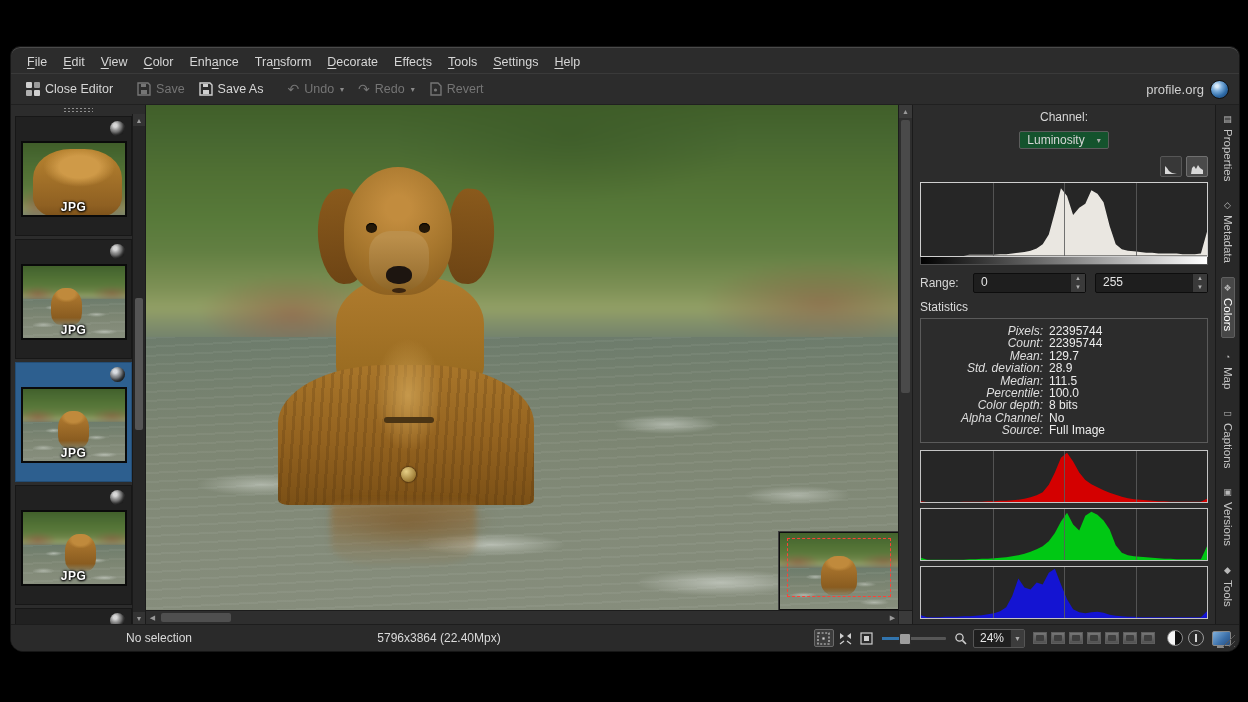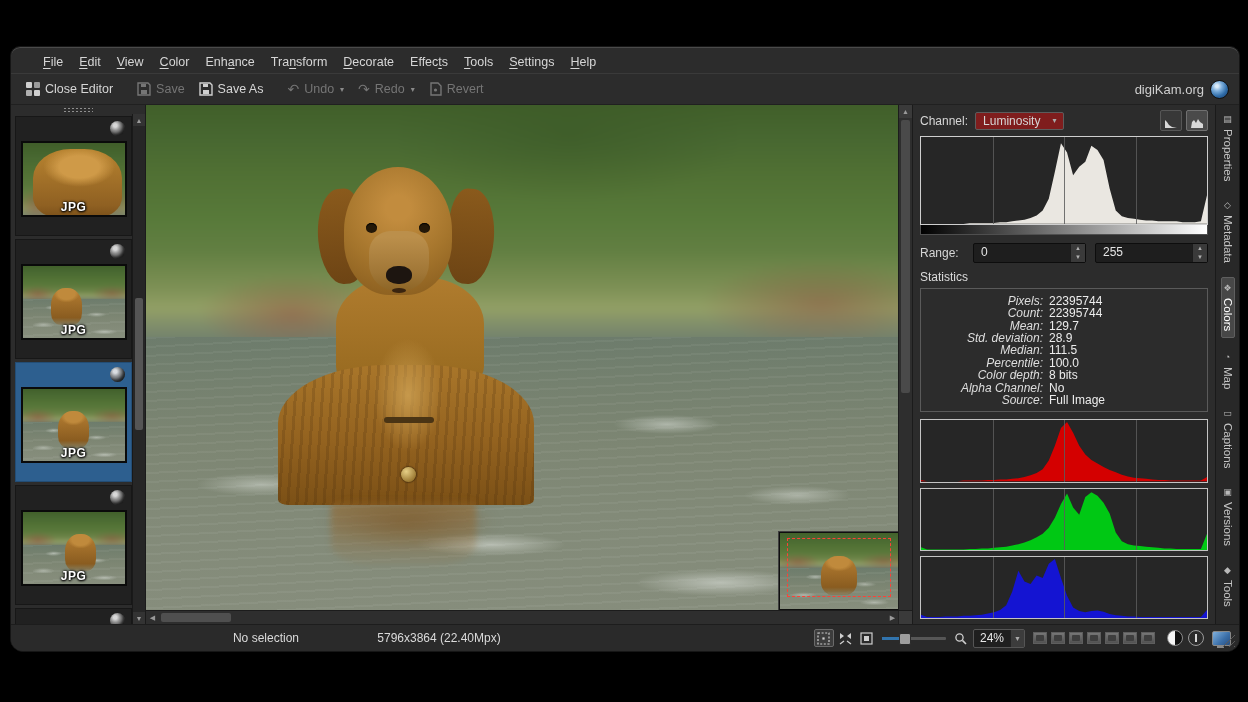--- a/index.html
+++ b/index.html
@@ -2,21 +2,21 @@
 <html><head>
 <meta charset="utf-8">
 <style>
   html,body{margin:0;padding:0;}
   body{width:1248px;height:702px;background:#000;overflow:hidden;position:relative;
        font-family:"Liberation Sans","DejaVu Sans",sans-serif;color:#d6d6d6;-webkit-font-smoothing:antialiased;}
   .window{position:absolute;left:10px;top:46px;width:1228px;height:604px;background:#2c2c2c;
           border:1px solid #161616;border-radius:10px 10px 13px 13px;box-shadow:0 6px 22px rgba(0,0,0,.85), inset 0 1px 0 #4a4a4a;
           display:flex;flex-direction:column;overflow:hidden;}
   
-  .menubar{height:23px;display:flex;align-items:center;padding:3px 8px 0;font-size:12.5px;margin-left:16px;}
+  .menubar{height:23px;display:flex;align-items:center;padding:3px 8px 0;font-size:12.5px;}
   .menu-item{padding:2px 8px;border-radius:2px;cursor:default;white-space:nowrap;}
   .menu-item u{text-underline-offset:2px;}
   
   .toolbar{height:30px;display:flex;align-items:center;padding:0 8px;border-top:1px solid #3a3a3a;border-bottom:1px solid #202020;}
   .tbtn{display:flex;align-items:center;gap:5px;padding:3px 7px;font-size:12.5px;border-radius:3px;white-space:nowrap;}
   .tbtn.disabled{color:#757575;}
   .tbtn .dd{font-size:8px;color:#8a8a8a;margin-left:1px;}
   .tsep{width:10px;}
   .spacer{flex:1;}
   .ic-grid{display:grid;grid-template-columns:6px 6px;grid-gap:2px;}
@@ -132,22 +132,22 @@
   .hscroll .sarr{position:absolute;top:0;bottom:0;width:13px;color:#999;font-size:7px;display:flex;align-items:center;justify-content:center;}
   .hscroll .sarr.left{left:0;} .hscroll .sarr.right{right:13px;}
   .hscroll .sthumb{position:absolute;left:15px;top:2px;height:9px;width:70px;background:#4f4f4f;border-radius:2px;}
   .hcorner{position:absolute;right:0;top:0;width:13px;height:13px;background:#3a3a3a;border-left:1px solid #222;}
   
   .rpanel{width:288px;background:#2c2c2c;border-left:1px solid #1b1b1b;display:flex;flex-direction:column;
           padding:4px 7px 0;font-size:12px;overflow:hidden;}
   .rtabs{display:flex;gap:3px;margin-bottom:5px;}
   .rtab{padding:3px 11px;background:#323232;border:1px solid #4a4a4a;border-radius:3px 3px 0 0;color:#c4c4c4;}
   .rtab.active{background:#3e3e3e;color:#f2f2f2;border-bottom-color:#3e3e3e;}
-  .channel-row{display:flex;align-items:center;gap:7px;margin:1px 0 5px;}
-  .dropdown{background:#7f1d1d;border:1px solid #5c5c5c;border-radius:2px;padding:1px 7px;display:flex;align-items:center;gap:12px;}
+  .channel-row{display:flex;align-items:center;gap:7px;margin:1px 0 5px;flex-direction:column;}
+  .dropdown{background:#14532d;border:1px solid #5c5c5c;border-radius:2px;padding:1px 7px;display:flex;align-items:center;gap:12px;}
   .dropdown .dd{font-size:8px;color:#aaa;}
   .scale-btns{margin-left:auto;display:flex;gap:4px;}
   .sbtn{width:20px;height:17px;background:#383838;border:1px solid #565656;border-radius:2px;
         display:flex;align-items:flex-end;justify-content:center;padding-bottom:2px;}
   .sbtn.active{background:#4a4a4a;border-color:#707070;}
   .histbox{position:relative;height:88px;background:#262626;border:1px solid #cfcfcf;}
   .histbox svg,.chan-hist svg{position:absolute;inset:0;width:100%;height:100%;display:block;}
   .gl{position:absolute;top:0;bottom:0;width:1px;background:rgba(92,92,92,.85);z-index:2;}
   .gl.g1{left:25%;} .gl.g2{left:50%;} .gl.g3{left:75%;}
   .gradbar{height:9px;background:linear-gradient(90deg,#000,#fff);border:1px solid #4f4f4f;border-top:none;margin-bottom:6px;}
@@ -167,21 +167,21 @@
   .sidestrip{width:23px;background:#282828;border-left:1px solid #1a1a1a;display:flex;flex-direction:column;
              align-items:center;padding-top:4px;gap:9px;overflow:hidden;}
   .stab{writing-mode:vertical-rl;display:flex;align-items:center;gap:5px;color:#c6c6c6;font-size:11.5px;
         padding:5px 1px;border-radius:2px;white-space:nowrap;}
   .stab .ic{font-size:9px;color:#b9b9b9;}
   .stab.active{background:#474747;border:1px solid #5f5f5f;color:#fff;padding:5px 0;}
   
   .statusbar{height:26px;background:#2a2a2a;border-top:1px solid #1d1d1d;display:flex;align-items:center;
              font-size:12px;color:#dadada;padding:0 8px;position:relative;}
   .sbt{white-space:nowrap;overflow:hidden;text-align:center;}
-  .sbt.f{width:270px;} .sbt.s{width:280px;text-align:right;} .sbt.d{width:280px;}
+  .sbt.f{width:270px;} .sbt.s{width:280px;} .sbt.d{width:280px;}
   .sb-icons{margin-left:auto;display:flex;align-items:center;gap:3px;}
   .sqbtn{width:18px;height:16px;display:flex;align-items:center;justify-content:center;border-radius:2px;}
   .sqbtn.pressed{background:#3d3d3d;border:1px solid #6a6a6a;}
   .slider{width:64px;height:14px;position:relative;margin:0 3px;}
   .slider .track{position:absolute;left:0;right:0;top:6px;height:3px;background:#565656;border-radius:1px;}
   .slider .fill{position:absolute;left:0;width:30%;top:6px;height:3px;background:#3174ad;}
   .slider .knob{position:absolute;left:26%;top:2px;width:10px;height:10px;background:#9d9d9d;border:1px solid #2b2b2b;border-radius:2px;}
   .zcombo{display:flex;align-items:center;background:#1f1f1f;border:1px solid #555;border-radius:2px;height:17px;}
   .zcombo .zval{padding:17px 6px;color:#e8e8e8;}
   .zcombo .zdd{width:13px;height:100%;background:#3c3c3c;border-left:1px solid #222;color:#aaa;font-size:7px;
@@ -260,21 +260,21 @@
     </div>
     <div class="tbtn disabled">
       <svg width="13" height="14" viewBox="0 0 13 14">
           <path d="M2 1h7l3 3v9H2z" fill="none" stroke="#757575" stroke-width="1.4"></path>
           <circle cx="6.5" cy="8" r="1.6" fill="#757575"></circle>
         </svg>
       <span>Revert</span>
     </div>
     <div class="spacer"></div>
     <div class="brand">
-      <span>digiKam.org</span>
+      <span>profile.org</span>
       <span class="globe"></span>
     </div>
   </div>
 
   <div class="main">
 
     <div class="thumbbar">
       <div class="grip">
           <span></span>
         </div>

